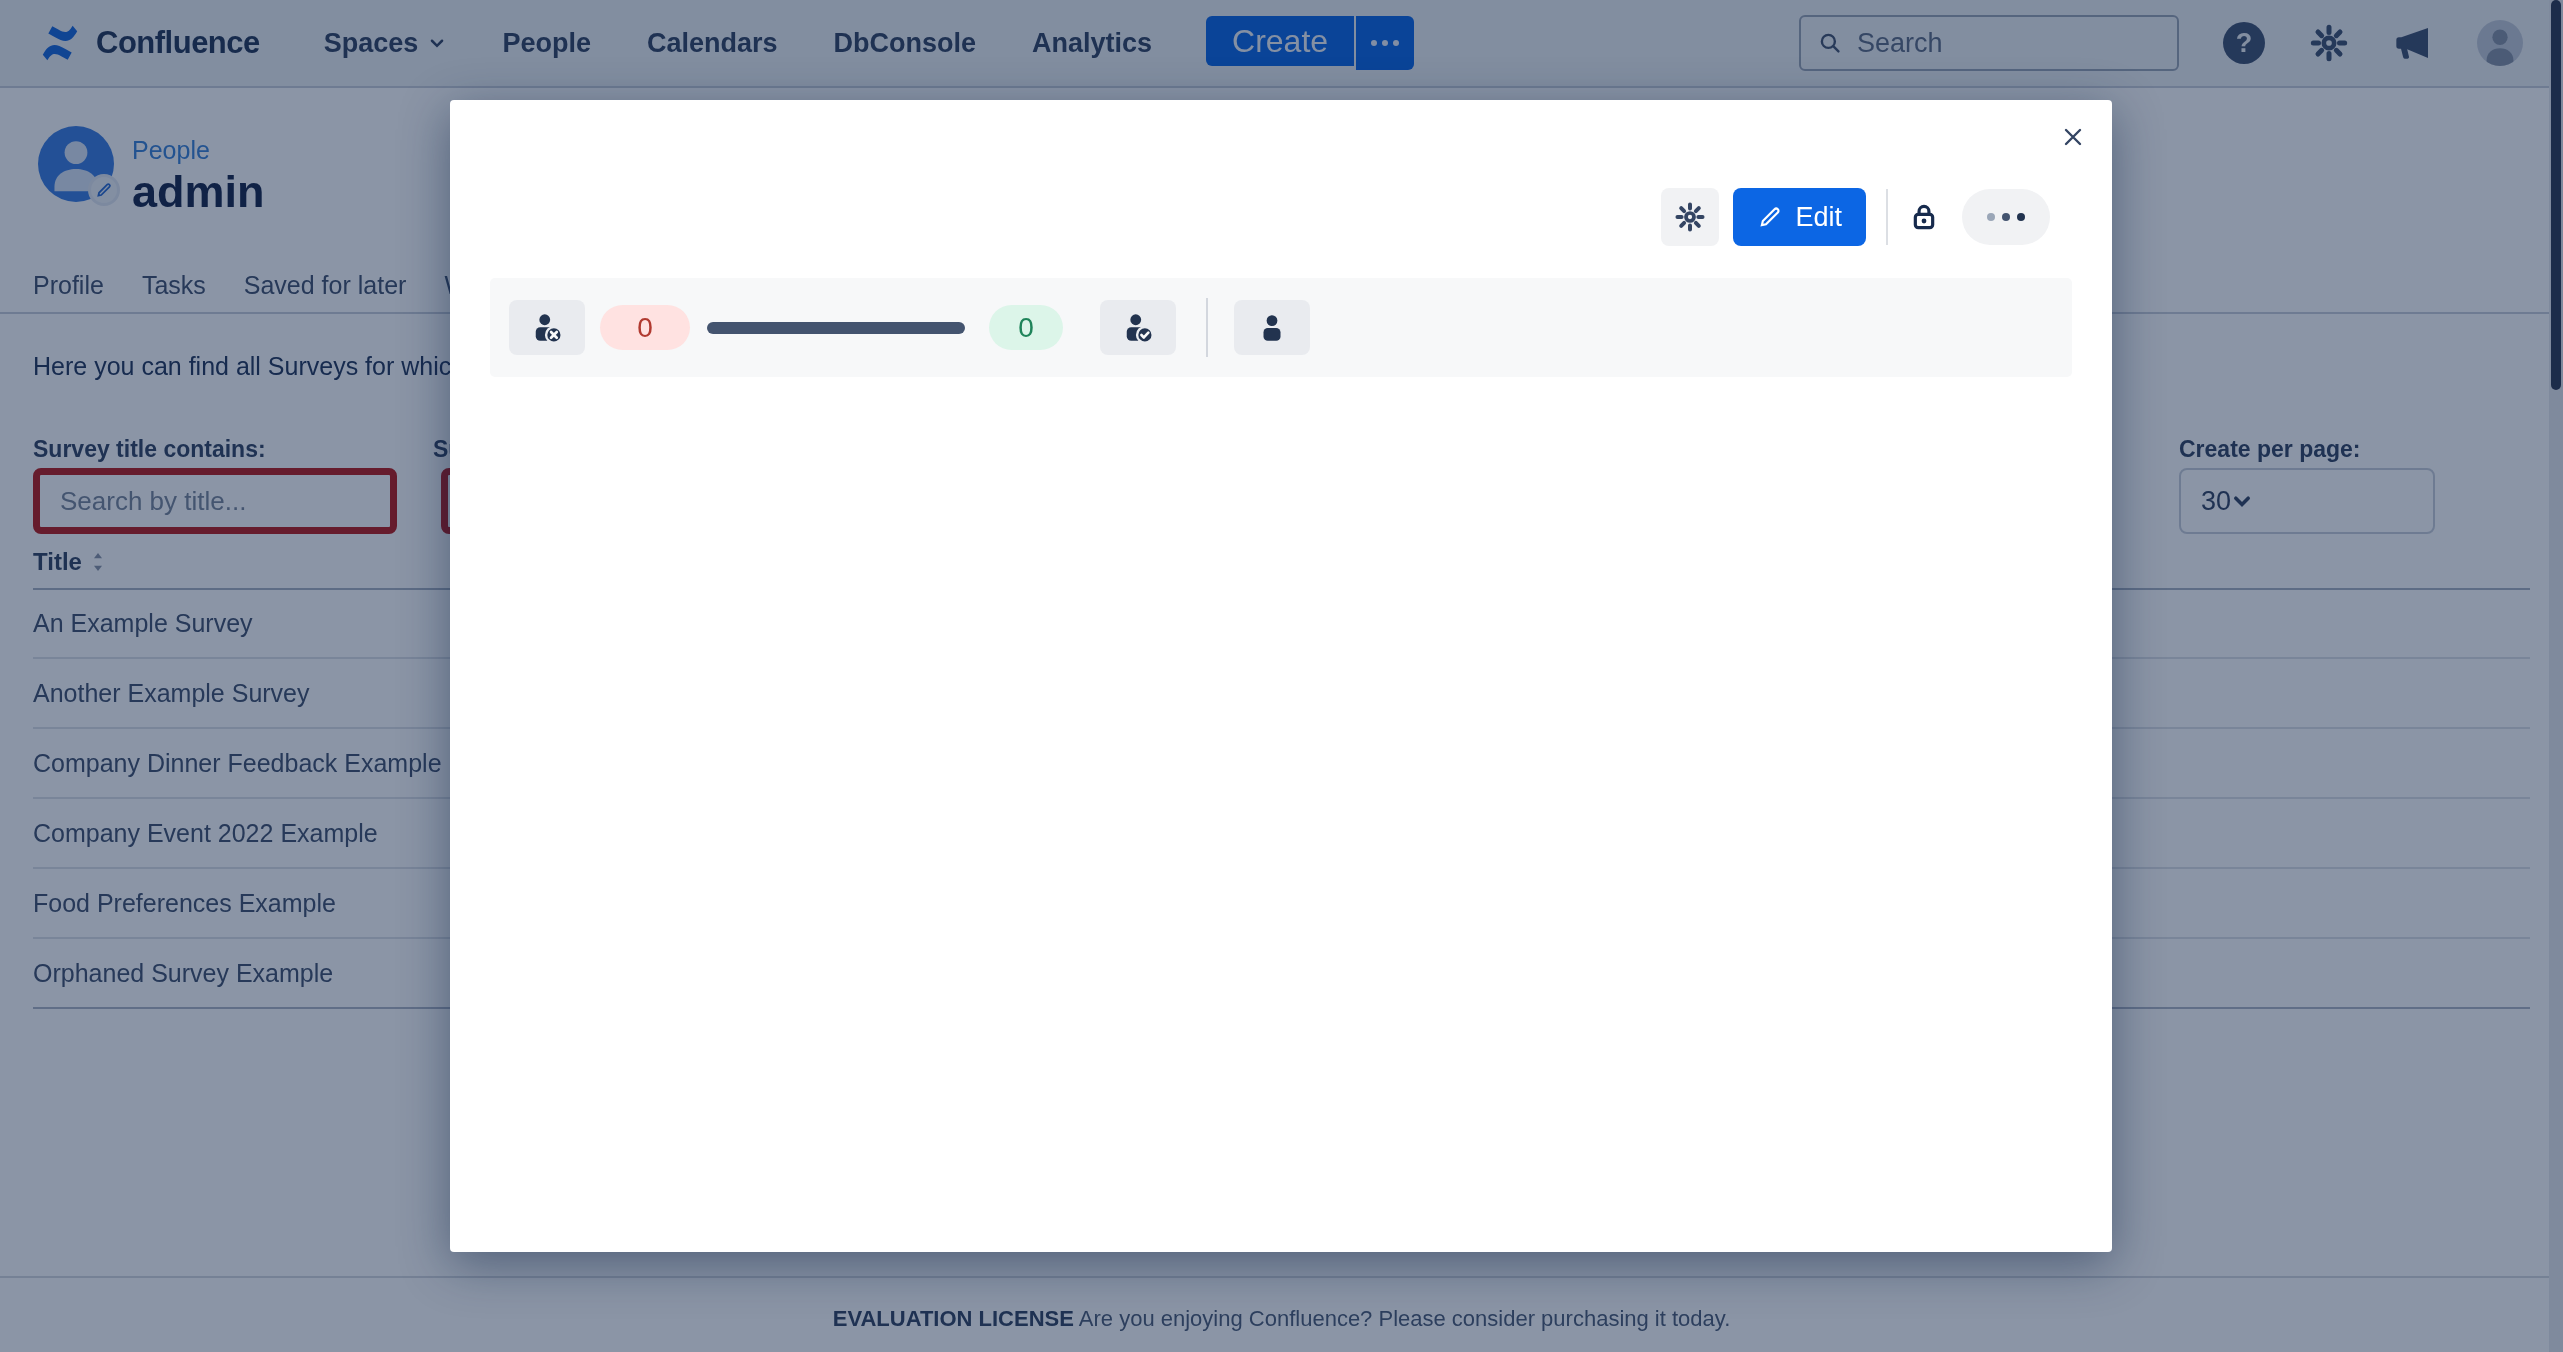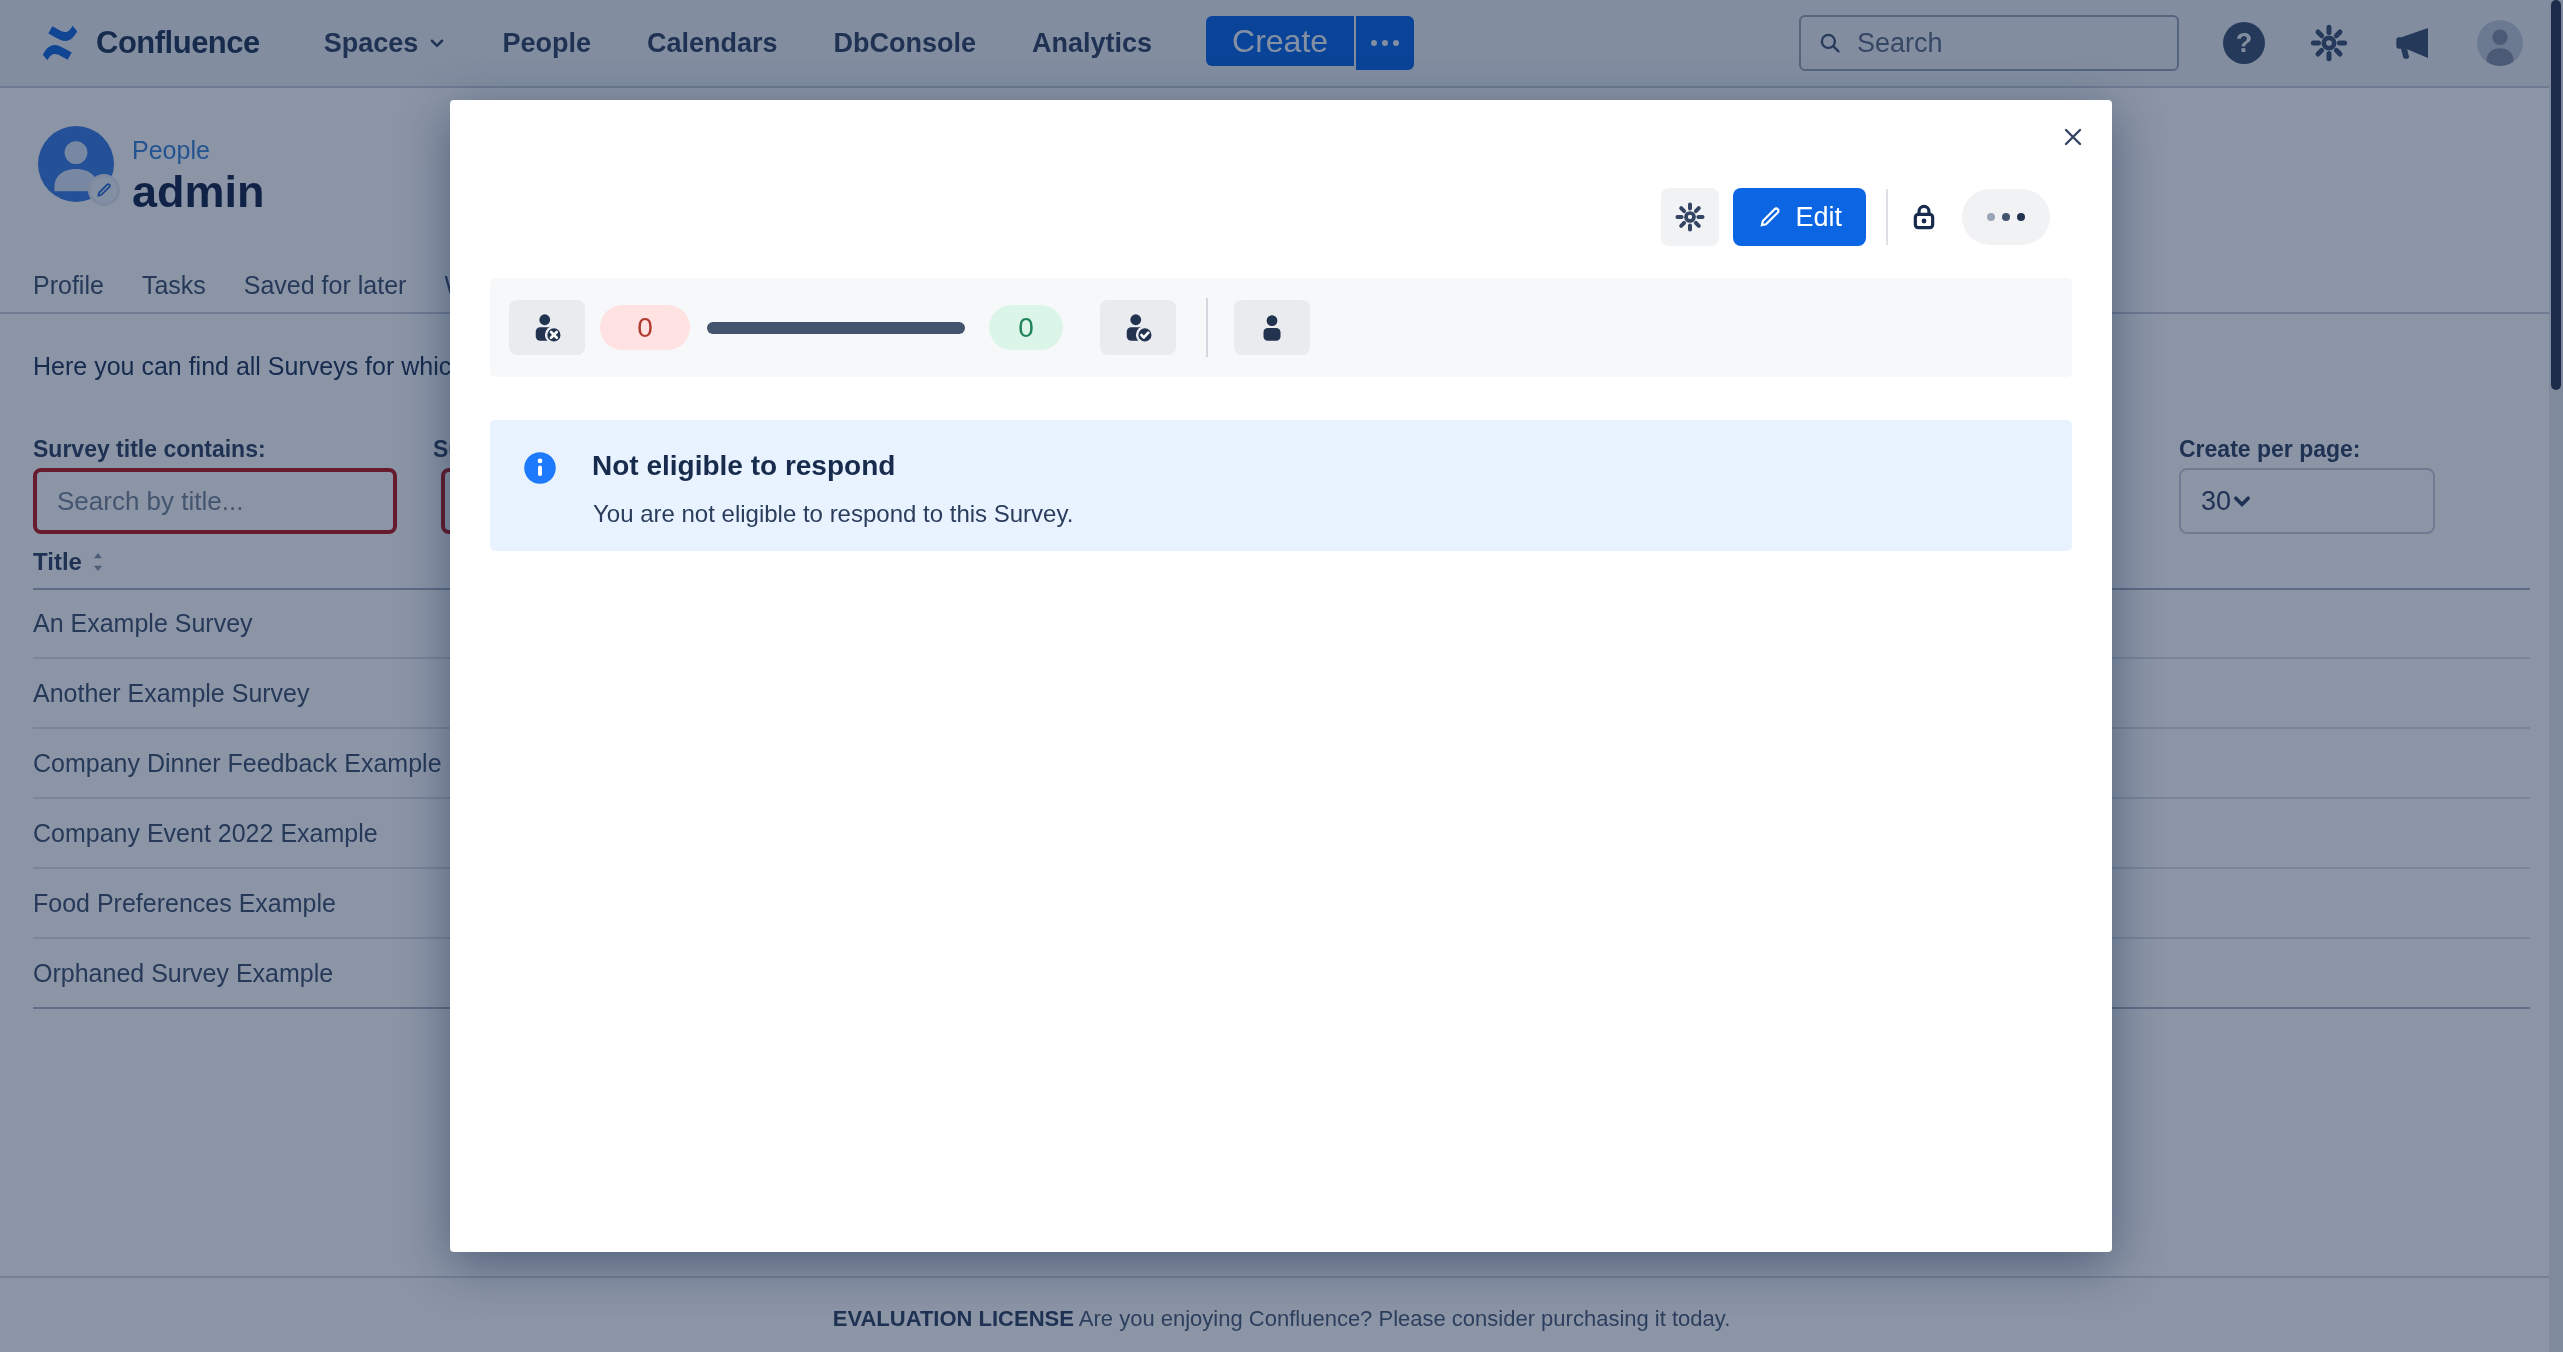--- a/index.html
+++ b/index.html
@@ -51,21 +51,21 @@
   .space-link { left:132px; top:136px; font-size:25px; color:#3B82D6; cursor:pointer; }
   .username  { left:132px; top:166px; font-size:45px; font-weight:700; color:#17264B; }
 
   .tabs { left:33px; top:271px; display:flex; gap:38px; font-size:25px; color:#42526E; }
   .tab { cursor:pointer; }
   .tabs-divider { left:0; top:312px; width:2563px; height:2px; background:#C8CED9; }
   .intro { left:33px; top:352px; font-size:25px; color:#24385C; }
 
   
   .filter-label { font-size:23px; font-weight:700; color:#344563; }
-  .text-input { height:66px; border:4px solid #b91c1c; border-radius:8px;
+  .text-input { height:66px; border:7px solid #b91c1c; border-radius:8px;
                 padding:0 20px; font-size:26px; color:#344563; background:transparent;
                 font-family:"Liberation Sans",sans-serif; outline:none; }
   .text-input::placeholder { color:#7A869A; }
   .select-box { left:2179px; top:468px; width:256px; height:66px; border:2px solid #C9CFDA;
                 border-radius:8px; display:flex; align-items:center;
                 padding:0 20px; font-size:27px;
                 color:#344563; cursor:pointer; }
 
   
   .table-header { left:33px; top:548px; display:flex; align-items:center; gap:8px;
@@ -341,24 +341,13 @@
     </button>
     <span class="strip-divider"></span>
     <button class="stat-btn" style="left:744px;">
       <svg width="34" height="34" viewBox="0 0 24 24" fill="currentColor">
         <circle cx="12" cy="6.8" r="3.8"></circle>
         <rect x="6" y="12" width="12" height="9" rx="3"></rect>
       </svg>
     </button>
   </div>
 
-  <div class="abs info-panel">
-    <span class="info-icon">
-      <svg width="36" height="36" viewBox="0 0 24 24">
-        <circle cx="12" cy="12" r="10.5" fill="#1D7AFC"></circle>
-        <rect x="10.7" y="10.4" width="2.6" height="7" rx="1.3" fill="#ffffff"></rect>
-        <circle cx="12" cy="7.3" r="1.6" fill="#ffffff"></circle>
-      </svg>
-    </span>
-    <div class="info-heading">Not eligible to respond</div>
-    <div class="info-body">You are not eligible to respond to this Survey.</div>
-  </div>
 </div>
 
 </body></html>

